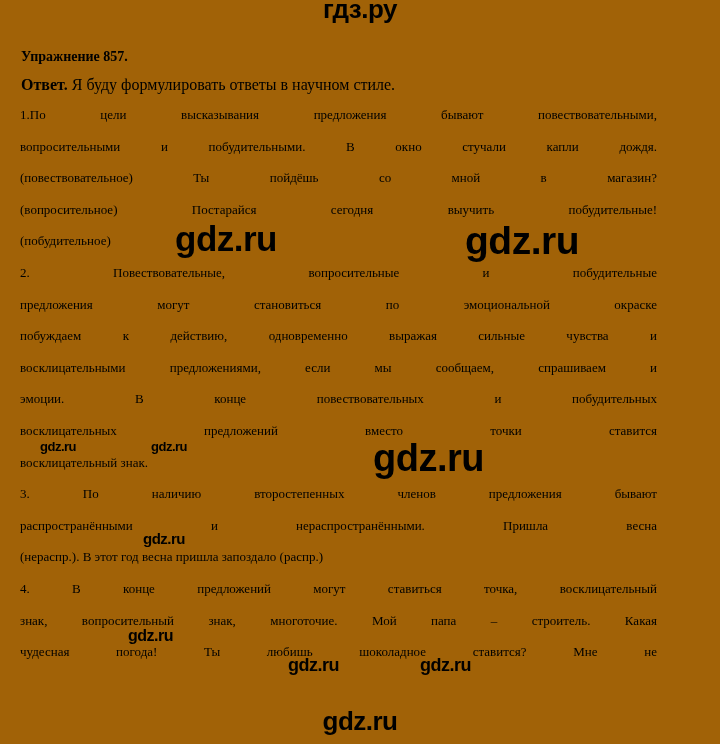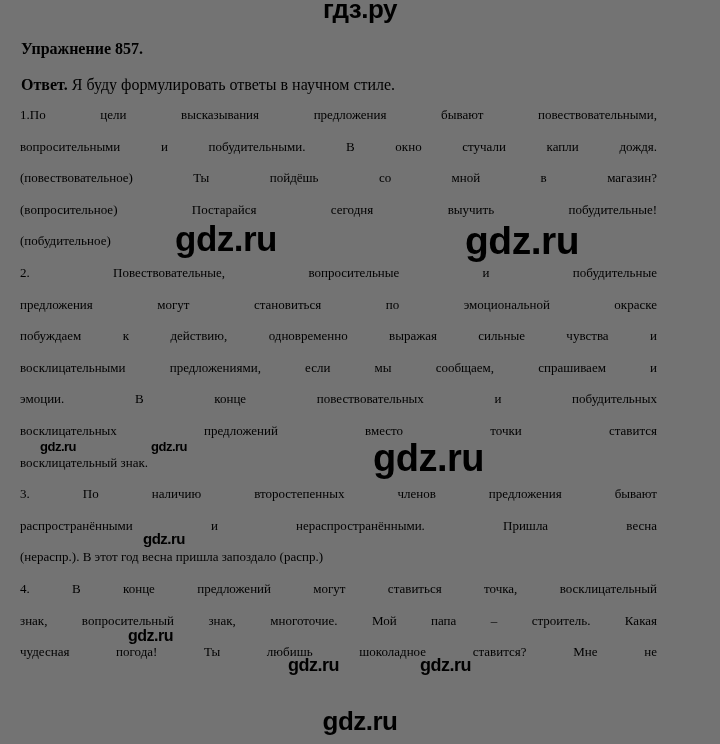--- a/index.html
+++ b/index.html
@@ -1,32 +1,32 @@
 <!DOCTYPE html>
 <html><head>
 <meta charset="utf-8">
 <style>
   html,body { margin:0; padding:0; background:#ffffff; }
   .page {
     position:relative; width:720px; height:744px;
-    background:#737373; color:#000;
+    background:#a16207; color:#000;
     font-family:"Liberation Serif", serif;
     overflow:hidden;
   }
   .logo {
     position:absolute; left:0; right:0; text-align:center;
     font-family:"Liberation Sans", sans-serif;
     font-weight:700; font-size:26px; line-height:34px;
     letter-spacing:-0.5px;
   }
   .logo-header { top:-8px; }
   .logo-footer { top:704px; }
   .exercise-title {
-    position:absolute; left:21px; top:33px;
-    font-size:16px; font-weight:700; line-height:31.6px;
+    position:absolute; left:21px; top:41px;
+    font-size:14px; font-weight:700; line-height:31.6px;
   }
   .answer-line {
     position:absolute; left:21px; top:69px;
     font-size:16px; line-height:31.6px;
   }
   .answer-label { font-weight:700; }
   .text-block {
     position:absolute; left:20px; top:99px; width:637px;
     font-size:13px; line-height:31.6px;
   }

